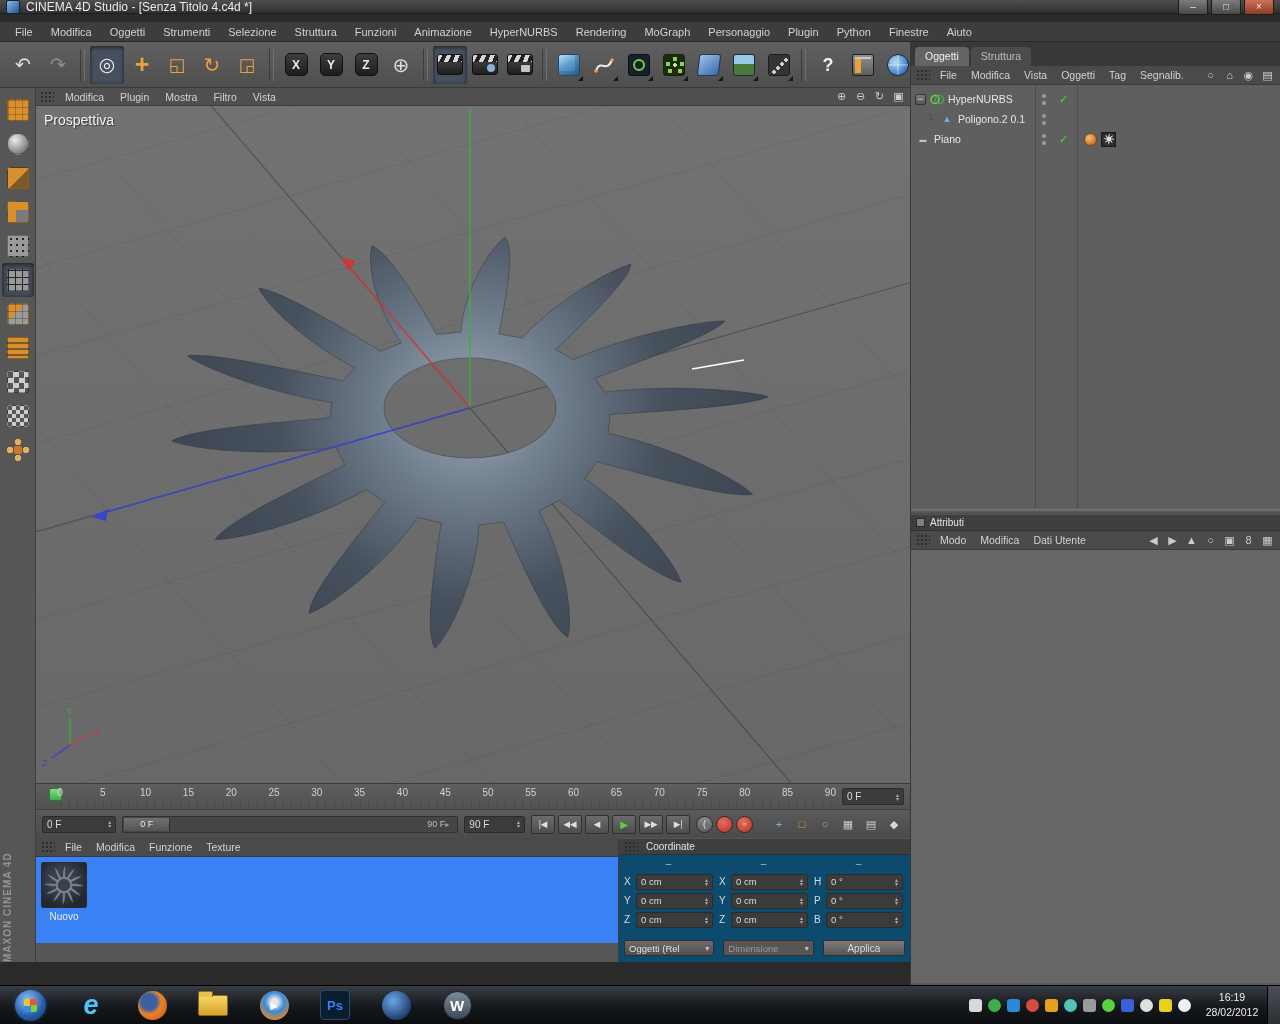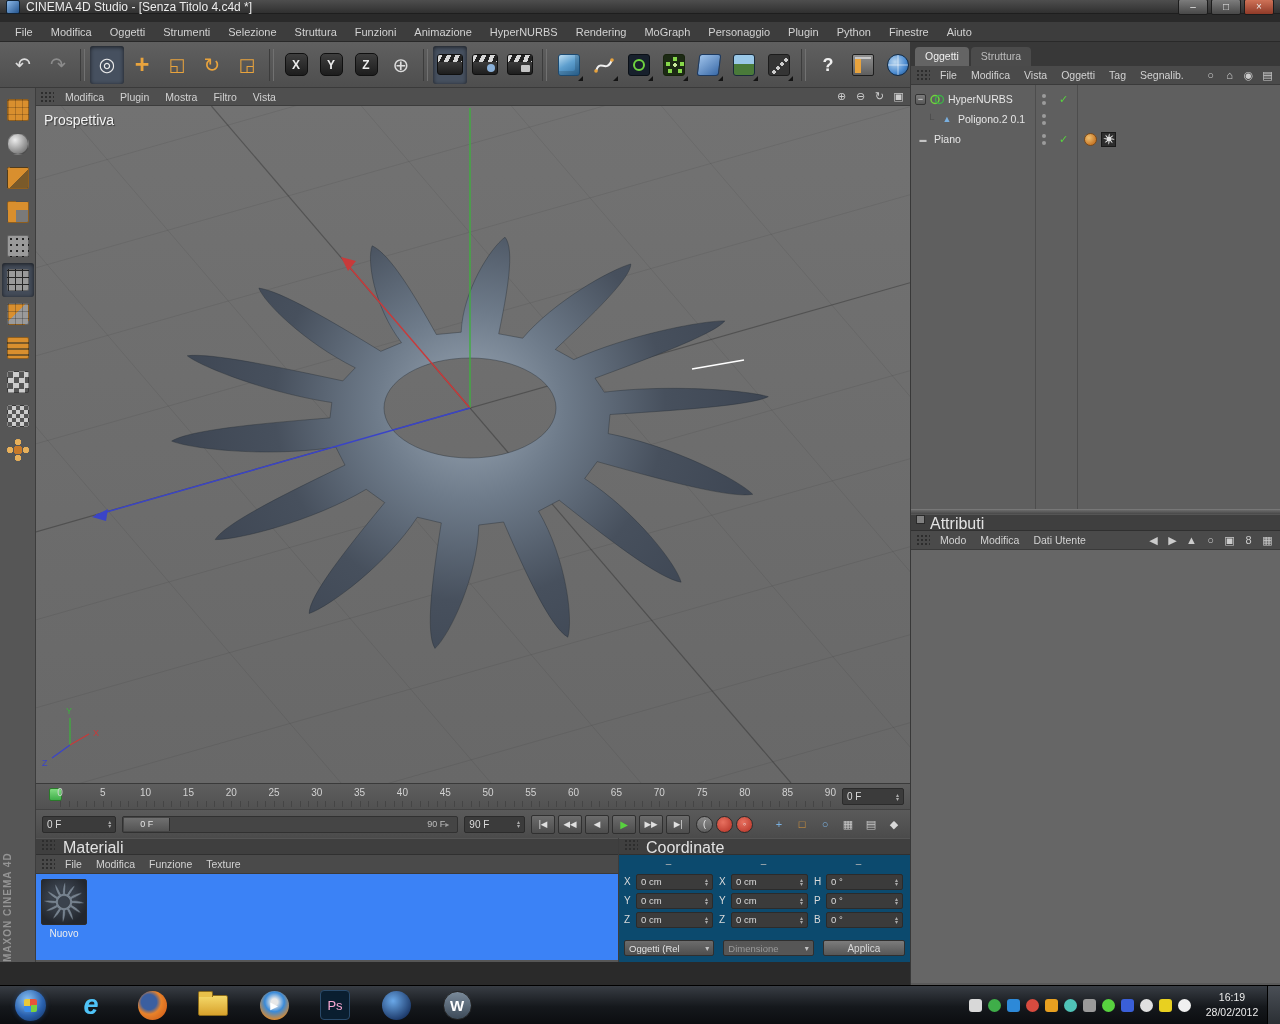--- a/index.html
+++ b/index.html
@@ -148,22 +148,22 @@
 .rec-gray{background:linear-gradient(#8a8a8a,#5e5e5e)}
 .rec-red{background:radial-gradient(circle at 40% 35%,#e8705f,#b23024)}
 .rec-red2{background:radial-gradient(circle at 40% 35%,#e8705f,#b23024)}
 .xtra{width:20px;height:18px;display:flex;align-items:center;justify-content:center;font-size:11px;flex:0 0 auto}
 #tp-buttons,#tp-record,#tp-keys{display:flex;gap:3px;align-items:center}
 #tp-keys{margin-left:10px}
 
 
 #materials{position:absolute;left:36px;top:838px;width:582px;height:124px;background:#565656}
 #coords{position:absolute;left:618px;top:838px;width:292px;height:124px;background:#0c4a6e;border-left:1px solid #3c3c3c}
-.panel-header{height:17px;background:#3f3f3f;display:flex;gap:5px;padding:0 5px;
-  border-top:1px solid #555555;border-bottom:1px solid #303030;font-size:16px;color:#e2e2e2}
+.panel-header{height:17px;background:#3f3f3f;display:flex;align-items:center;gap:5px;padding:0 5px;
+  border-top:1px solid #555555;border-bottom:1px solid #303030;font-size:10px;color:#e2e2e2}
 .ph-icon{width:9px;height:9px;background:#808080;border:1px solid #2a2a2a}
 .panel-menu{height:19px;background:#4a4a4a;display:flex;align-items:center;padding:0 5px;border-bottom:1px solid #3a3a3a}
 .panel-menu .menu-item{padding:0 7px;font-size:10.5px}
 #mat-list{position:relative;height:86px;background:#3b82f6}
 .mat-item{position:absolute;left:5px;top:5px;width:48px}
 .mat-thumb{width:46px;height:46px;border:1px solid #2c2c2c;border-radius:2px;
   background:radial-gradient(circle at 45% 40%,#3a424d 0 30%,#23272e 75%);display:flex;align-items:center;justify-content:center}
 .mat-label{margin-top:3px;width:46px;text-align:center;font-size:10px;color:#ececec;background:#3e4document6a00}
 #coord-cols{position:absolute;left:0;top:17px;right:0;display:flex;padding:2px 4px 0 2px}
 .coord-col{flex:1;display:flex;flex-direction:column;gap:2px;padding:0 3px}
@@ -225,21 +225,21 @@
 .app-fx{width:29px;height:29px;border-radius:50%;display:block;
   background:radial-gradient(circle at 38% 38%,#3b5fa0 0 30%,#e8822a 48%,#d4601a 85%)}
 .app-folder{width:30px;height:21px;border-radius:2px;display:block;position:relative;
   background:linear-gradient(#f4d869,#d8a22c);border:1px solid #8a6a1a}
 .app-folder::before{content:"";position:absolute;left:-1px;top:-5px;width:13px;height:5px;
   background:#e8c04a;border-radius:2px 2px 0 0;border:1px solid #8a6a1a;border-bottom:none}
 .app-wmp{width:29px;height:29px;border-radius:50%;display:flex;align-items:center;justify-content:center;
   background:radial-gradient(circle at 50% 38%,#e8e8e8 0 14%,#3a8ad8 42%,#e88a20 80%)}
 .app-wmp i{font-style:normal;font-size:10px;color:#ffffff}
 .app-ps{width:30px;height:30px;border-radius:4px;background:#0a1e30;border:1px solid #2a4a6a;
-  color:#f9a8d4;font-weight:normal;font-size:13px;display:flex;align-items:center;justify-content:center}
+  color:#3b82f6;font-weight:bold;font-size:13px;display:flex;align-items:center;justify-content:center}
 .app-blue{width:29px;height:29px;border-radius:50%;display:block;
   background:radial-gradient(circle at 38% 34%,#6aa8e8,#1d3a6a 75%)}
 .app-w{width:29px;height:29px;border-radius:50%;background:linear-gradient(#7a8a9a,#3d4a58);
   color:#ffffff;font-weight:bold;font-size:15px;display:flex;align-items:center;justify-content:center;border:1px solid #222}
 #tray{margin-left:auto;display:flex;align-items:center;gap:6px;padding-right:10px}
 .tray-ic{width:13px;height:13px;border-radius:3px;display:block}
 .tray-ic.round{border-radius:50%}
 #clock{width:66px;text-align:center;color:#ececec;font-size:10.5px;line-height:1.4;padding-right:4px}
 #show-desktop{width:13px;height:39px;border-left:1px solid #000000;background:linear-gradient(#4a4f56,#2a2e33)}
 </style>
@@ -534,24 +534,20 @@
         <span class="xtra" style="color: rgb(122, 176, 224);">+</span>
         <span class="xtra" style="color: rgb(224, 154, 58);">□</span>
         <span class="xtra" style="color: rgb(122, 176, 224);">○</span>
         <span class="xtra" style="color: rgb(200, 200, 200);">▦</span>
         <span class="xtra" style="color: rgb(200, 200, 200);">▤</span>
         <span class="xtra" style="color: rgb(216, 216, 216);">◆</span>
       </span>
   </div>
 
   <div id="materials">
-    <div class="panel-header">
-      <span class="handle"></span>
-      <span>Materiali</span>
-    </div>
     <div class="panel-menu">
       <span class="handle"></span>
       <span class="menu-items">
           <span class="menu-item">File</span>
           <span class="menu-item">Modifica</span>
           <span class="menu-item">Funzione</span>
           <span class="menu-item">Texture</span>
         </span>
     </div>
     <div id="mat-list">

